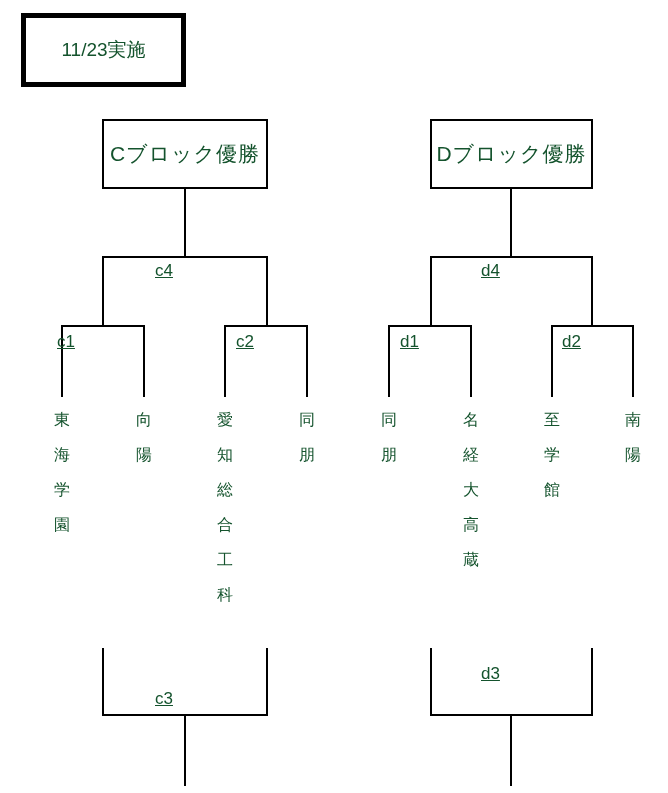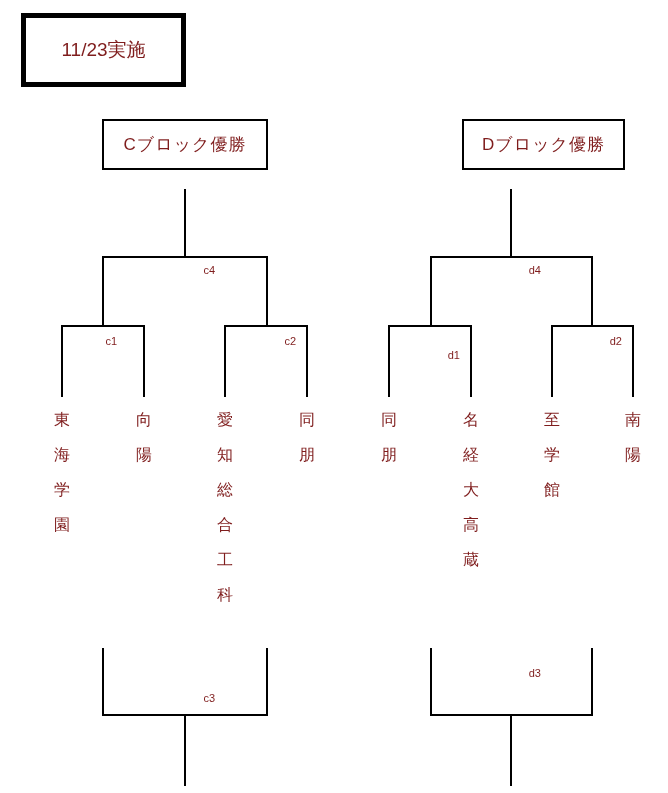--- a/index.html
+++ b/index.html
@@ -6,21 +6,21 @@
     margin: 0;
     padding: 0;
     background: #ffffff;
   }
   .stage {
     position: relative;
     width: 668px;
     height: 793px;
     background: #ffffff;
     font-family: "Liberation Sans", "DejaVu Sans", sans-serif;
-    color: #7f1d1d;
+    color: #14532d;
     overflow: hidden;
   }
   
   .ln {
     position: absolute;
     background: #000000;
   }
   
   .title-box {
     position: absolute;
@@ -47,39 +47,40 @@
     left: 189px;
     top: 22px;
     font-size: 20px;
     line-height: 22px;
     white-space: nowrap;
   }
   
   .champ-box {
     position: absolute;
     top: 119px;
-    height: 51px;
+    height: 70px;
     border: 2px solid #000000;
     box-sizing: border-box;
     display: flex;
     align-items: center;
     justify-content: center;
-    font-size: 17px;
+    font-size: 21px;
     letter-spacing: 1px;
     white-space: nowrap;
   }
   .champ-box.c { left: 102px; width: 166px; }
-  .champ-box.d { left: 430px; width: 163px; margin-left: 32px; }
+  .champ-box.d { left: 430px; width: 163px; }
   
   .match-label {
     position: absolute;
     width: 60px;
-    text-align: right;
-    font-size: 11px;
+    text-align: left;
+    font-size: 17px;
     line-height: 19px;
+    text-decoration: underline;
   }
   
   .team {
     position: absolute;
     top: 402px;
     width: 18px;
     height: 216px;
     font-size: 16px;
   }
   .team .vchar {
@@ -130,21 +131,21 @@
   <div class="ln" style="left:430px;top:648px;width:2px;height:68px;"></div>
   <div class="ln" style="left:591px;top:648px;width:2px;height:68px;"></div>
   <div class="ln" style="left:430px;top:714px;width:163px;height:2px;"></div>
   <div class="ln" style="left:510px;top:716px;width:2px;height:70px;"></div>
 
   <div class="match-label" style="left:155px;top:261px;">c4</div>
   <div class="match-label" style="left:57px;top:332px;">c1</div>
   <div class="match-label" style="left:236px;top:332px;">c2</div>
   <div class="match-label" style="left:155px;top:689px;">c3</div>
   <div class="match-label" style="left:481px;top:261px;">d4</div>
-  <div class="match-label" style="left:400px;top:346px;">d1</div>
+  <div class="match-label" style="left:400px;top:332px;">d1</div>
   <div class="match-label" style="left:562px;top:332px;">d2</div>
   <div class="match-label" style="left:481px;top:664px;">d3</div>
 
   <div class="team" style="left:53px;">
       <span class="vchar">東</span>
       <span class="vchar">海</span>
       <span class="vchar">学</span>
       <span class="vchar">園</span>
     </div>
   <div class="team" style="left:135px;">

